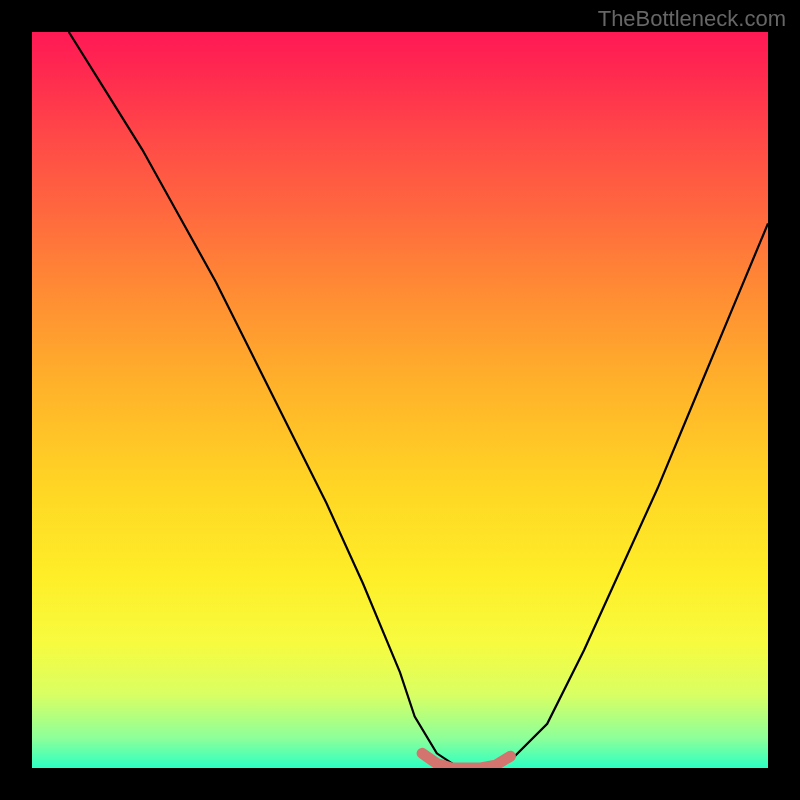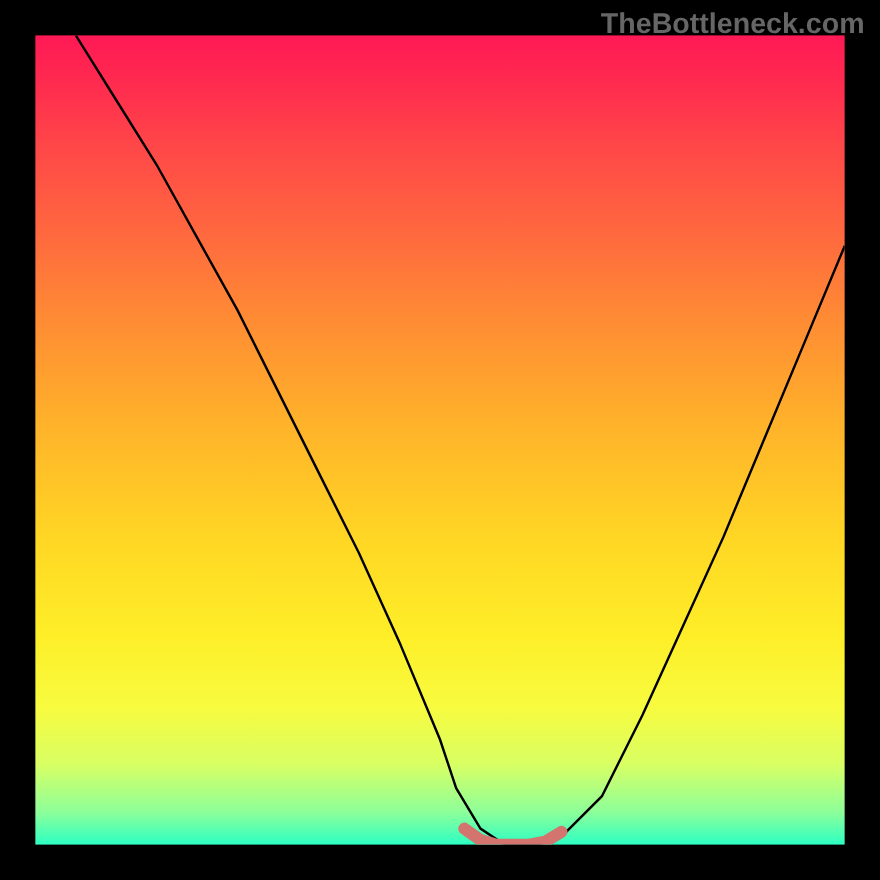--- a/index.html
+++ b/index.html
@@ -9,22 +9,22 @@
     background: #000;
     position: relative;
     font-family: Arial, sans-serif;
     overflow: hidden;
   }
   .watermark {
     position: absolute;
     top: 6px;
     right: 14px;
     color: #666;
-    font-size: 26px;
-    font-weight: bold;
+    font-size: 22px;
+    font-weight: normal;
     z-index: 10;
   }
   .plot-area {
     position: absolute;
     left: 32px;
     top: 32px;
     width: 736px;
     height: 736px;
     overflow: hidden;
   }

